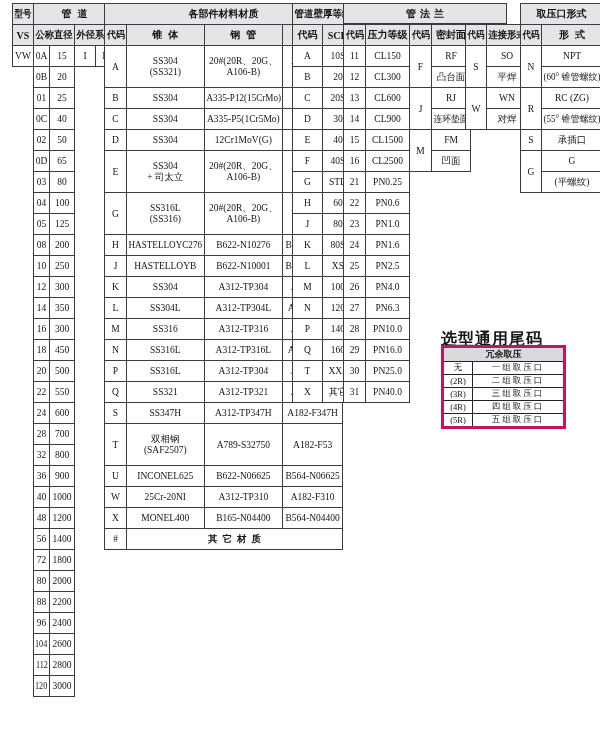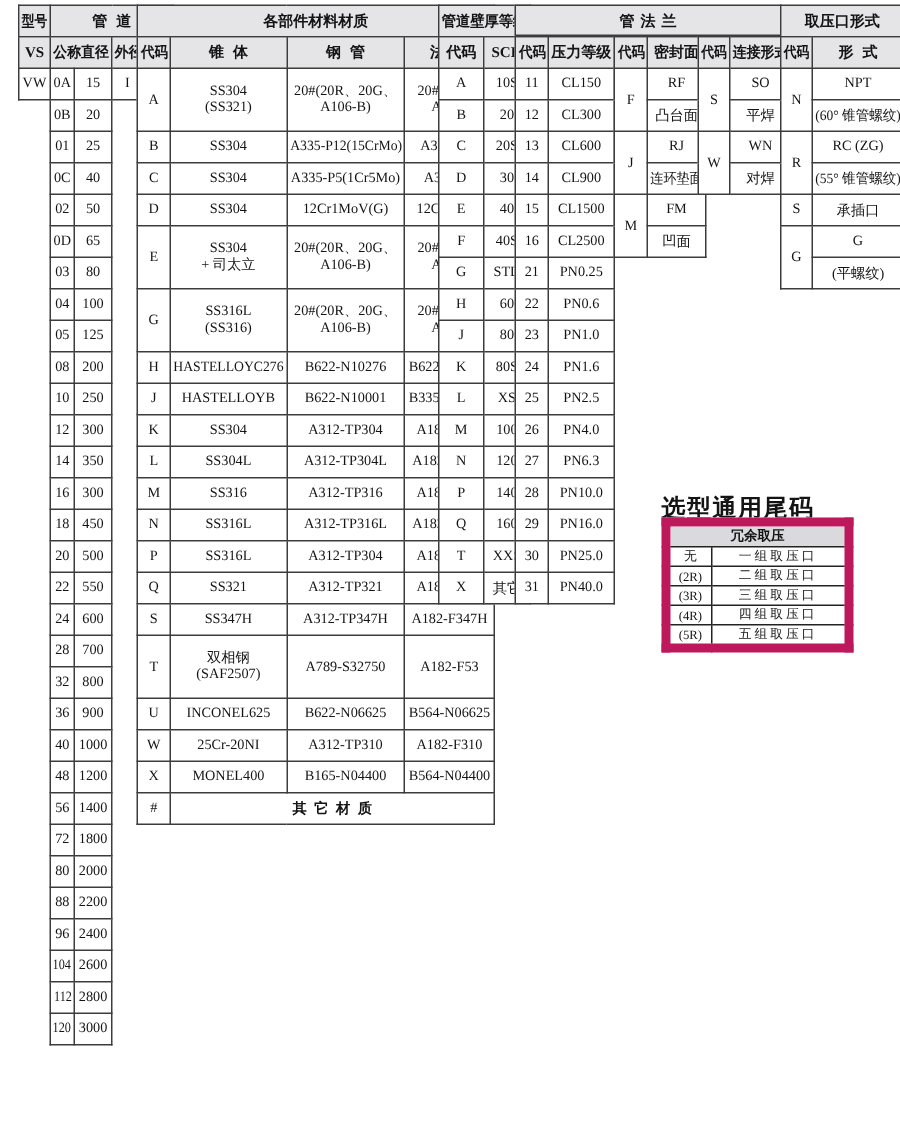--- a/index.html
+++ b/index.html
@@ -11,33 +11,33 @@
   th{background:#e5e5e8;font-weight:bold;font-size:10px;}
   td{font-size:9.5px;}
   tr{height:21px;}
   td.nb{border:none;background:#fff;}
   .t{display:inline-block;white-space:nowrap;transform-origin:50% 50%;max-width:none;}
   .sp{letter-spacing:6px;padding-left:6px;}
   .sp2{letter-spacing:5px;padding-left:5px;font-weight:bold;}
   .lines{display:flex;flex-direction:column;justify-content:space-evenly;height:100%;}
   .lines>div{line-height:11px;}
   #t-pipe{left:12px;top:3px;}
-  #t-mat{left:91px;top:3px;text-decoration:underline;}
+  #t-mat{left:104px;top:3px;text-decoration:underline;}
   #t-sch{left:292px;top:3px;}
-  #hdr-flange{position:absolute;left:343px;top:3px;width:178px;height:21px;
+  #hdr-flange{position:absolute;left:343px;top:3px;width:164px;height:21px;
       box-sizing:border-box;border:1px solid #3c3c3c;background:#e5e5e8;
       display:flex;align-items:center;justify-content:center;font-size:10px;font-weight:bold;}
   #hdr-flange .t{letter-spacing:4px;padding-left:4px;}
   #t-pa{left:343px;top:24px;}
   #t-seal{left:409px;top:24px;}
   #t-conn{left:465px;top:24px;}
   #t-tap{left:520px;top:3px;}
   #suffix-title{position:absolute;left:441px;top:329px;font-size:16px;font-weight:bold;
       letter-spacing:1px;}
-  #t-suffix{left:441px;top:345px;border:6px solid #be185d;}
+  #t-suffix{left:441px;top:345px;border:3px solid #be185d;}
   #t-suffix tr{height:10px;}
   #t-suffix thead tr{height:12px;}
   #t-suffix th{font-size:9px;background:#d9d9de;border-color:#222;}
   #t-suffix td{font-size:8.5px;border-color:#222;}
   #t-suffix td.desc{letter-spacing:2px;text-align:center;}
 </style>
 </head>
 <body>
 
 <table id="t-pipe">

